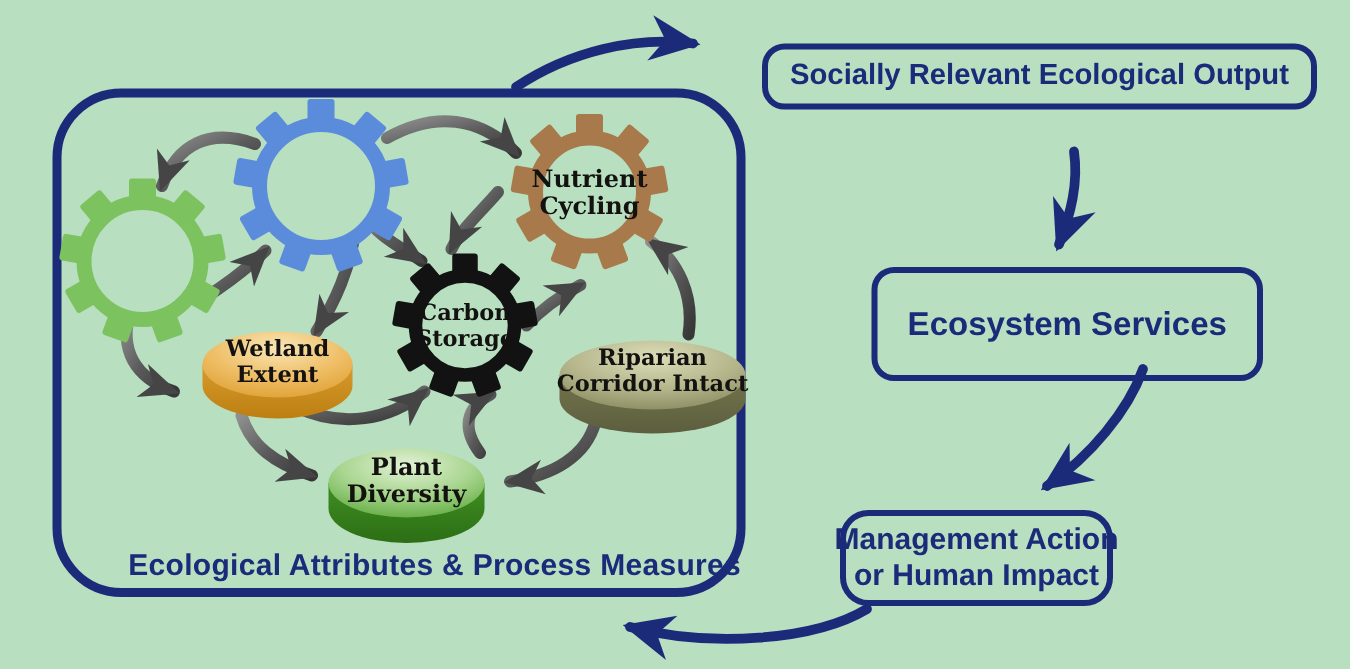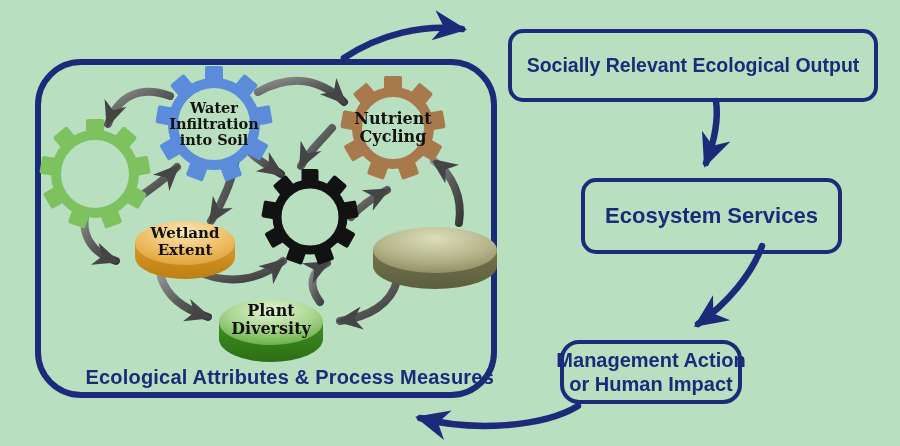--- a/index.html
+++ b/index.html
@@ -15,21 +15,21 @@
     border:6px solid var(--c-navy,#1b2b7a); border-radius:46px;
     box-sizing:border-box; background:transparent;
   }
   
   .flow-box {
     position:absolute; box-sizing:border-box;
     border:4px solid var(--c-navy,#1b2b7a); border-radius:15px;
     display:flex; flex-direction:column; align-items:center; justify-content:center;
     background:transparent;
   }
-  #output-box     { left:508px; top:29px;  width:370px; height:73px; }
+  #output-box     { left:508px; top:29px;  width:370px; height:44px; }
   #services-box   { left:581px; top:178px; width:261px; height:76px; }
   #management-box { left:560px; top:340px; width:182px; height:64px; border-radius:19px; }
   .flow-text {
     font-family:"Liberation Sans", sans-serif; font-weight:bold;
     color: var(--c-navy,#1b2b7a); text-align:center; line-height:1.22; white-space:nowrap;
   }
   .fs-big   { font-size:19.5px; }
   .fs-med   { font-size:22px; }
   .fs-mgmt  { font-size:20px; }
   .fs-small { font-size:15.5px; }
@@ -182,27 +182,28 @@
       <rect x="301.5" y="169" width="17" height="15" rx="2" transform="rotate(120 310 217)"></rect>
       <rect x="301.5" y="169" width="17" height="15" rx="2" transform="rotate(160 310 217)"></rect>
       <rect x="301.5" y="169" width="17" height="15" rx="2" transform="rotate(200 310 217)"></rect>
       <rect x="301.5" y="169" width="17" height="15" rx="2" transform="rotate(240 310 217)"></rect>
       <rect x="301.5" y="169" width="17" height="15" rx="2" transform="rotate(280 310 217)"></rect>
       <rect x="301.5" y="169" width="17" height="15" rx="2" transform="rotate(320 310 217)"></rect>
       <circle class="ring" cx="310" cy="217" r="33" style="stroke-width:9px"></circle>
     </g>
   </svg>
 
-  <div class="shape-label" style="left:214px; top:124px; font-size:14.5px;">Water
-Infiltration
-into Soil</div>
   <div class="shape-label" style="left:393px; top:128px; font-size:16px;">Nutrient
 Cycling</div>
+  <div class="shape-label" style="left:310px; top:217px; font-size:15px;">Carbon
+Storage</div>
   <div class="shape-label" style="left:185px; top:241px; font-size:15px;">Wetland
 Extent</div>
+  <div class="shape-label" style="left:435px; top:247px; font-size:15px;">Riparian
+Corridor Intact</div>
   <div class="shape-label" style="left:271px; top:320px; font-size:16px;">Plant
 Diversity</div>
 
   <div id="attr-caption">Ecological Attributes &amp; Process Measures</div>
 
   <div id="output-box" class="flow-box">
     <div class="flow-text fs-big">Socially Relevant Ecological Output</div>
   </div>
 
   <div id="services-box" class="flow-box">

